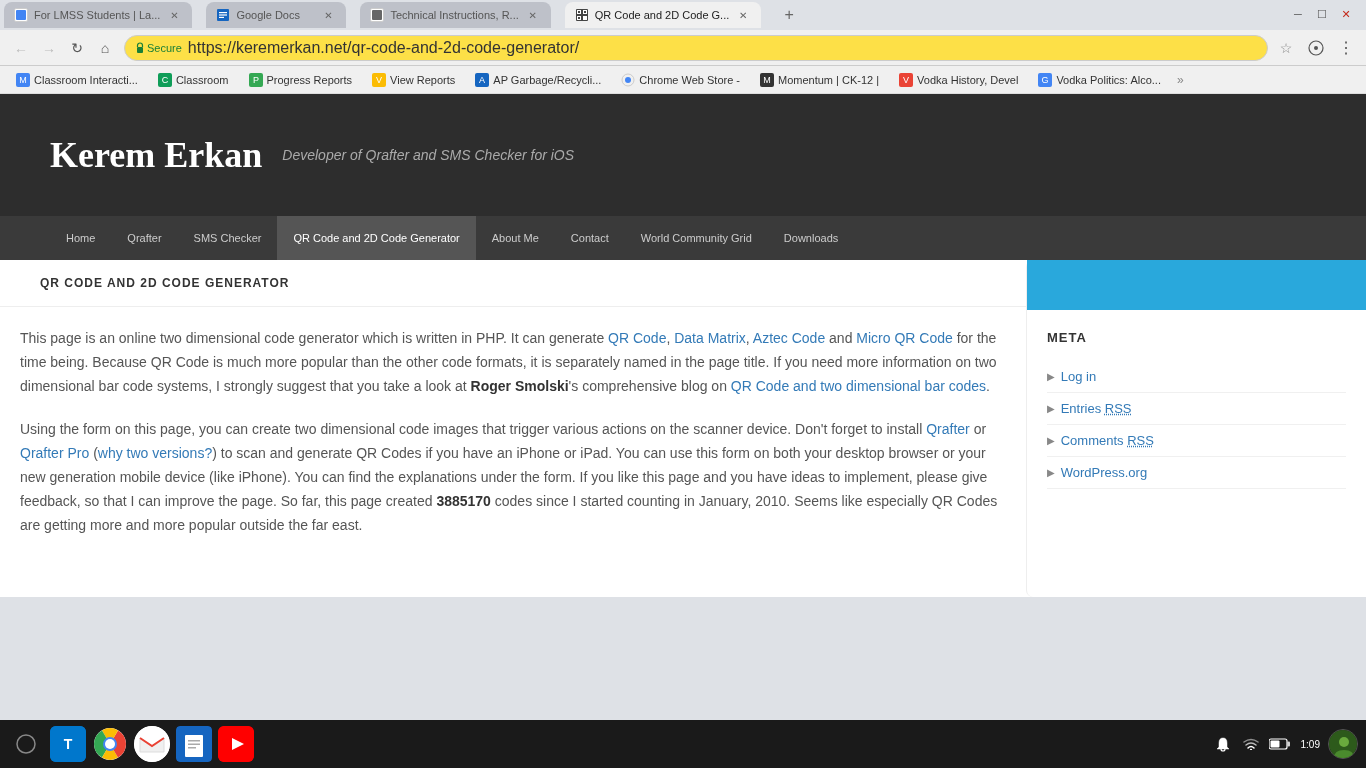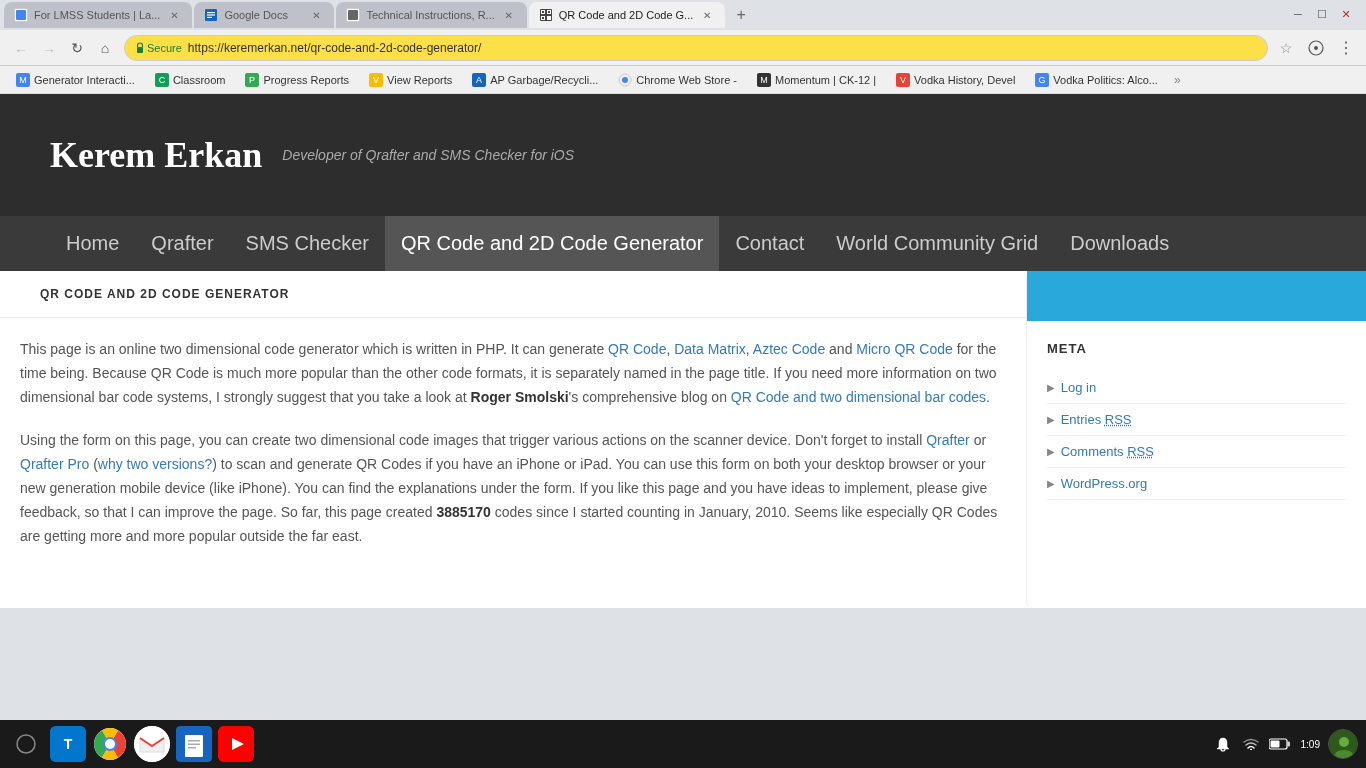--- a/index.html
+++ b/index.html
@@ -8,21 +8,21 @@
     
     .chrome-frame { background: #dee1e6; width: 1366px; min-height: 768px; }
 
     
     .title-bar {
       background: #dee1e6;
       height: 30px;
       display: flex;
       align-items: center;
       padding: 0 4px;
-      gap: 2px;
+      gap: 14px;
       position: relative;
     }
     .tab {
       display: flex;
       align-items: center;
       height: 26px;
       padding: 0 10px;
       border-radius: 8px 8px 0 0;
       font-size: 11px;
       color: #333;
@@ -59,21 +59,21 @@
       background: #fde047;
       border: 1px solid #ccc;
       border-radius: 13px;
       display: flex;
       align-items: center;
       padding: 0 10px;
       gap: 6px;
       font-size: 12px;
     }
     .secure-badge { color: #1a7f37; font-size: 11px; display: flex; align-items: center; gap: 2px; }
-    .url-text { color: #333; font-size: 12px; }
+    .url-text { color: #333; font-size: 16px; }
     .star-btn { width: 24px; height: 24px; display: flex; align-items: center; justify-content: center; color: #888; font-size: 14px; cursor: pointer; }
     .menu-btn { width: 24px; height: 24px; display: flex; align-items: center; justify-content: center; color: #555; font-size: 16px; cursor: pointer; }
 
     
     .bookmarks-bar {
       background: #f0f0f0;
       height: 28px;
       display: flex;
       align-items: center;
       padding: 0 8px;
@@ -120,21 +120,21 @@
     .site-nav {
       background: #3a3a3a;
       padding: 0 50px;
       display: flex;
       align-items: center;
       gap: 0;
     }
     .nav-item {
       padding: 16px 16px;
       color: #ccc;
-      font-size: 20px;
+      font-size: 11px;
       cursor: pointer;
       white-space: nowrap;
     }
     .nav-item.active { color: white; background: #555; }
 
     
     .page-content {
       display: flex;
       background: white;
     }
@@ -334,21 +334,21 @@
     </div>
     <div class="menu-btn">⋮</div>
   </div>
 
   <div class="bookmarks-bar">
     <div class="bookmark">
       <svg width="14" height="14" viewBox="0 0 14 14">
           <rect width="14" height="14" rx="2" fill="#4285f4"></rect>
           <text x="7" y="10" text-anchor="middle" fill="white" font-size="9">M</text>
         </svg>
-      <span>Generator Interacti...</span>
+      <span>Classroom Interacti...</span>
     </div>
     <div class="bookmark">
       <svg width="14" height="14" viewBox="0 0 14 14">
           <rect width="14" height="14" rx="2" fill="#0f9d58"></rect>
           <text x="7" y="10" text-anchor="middle" fill="white" font-size="9">C</text>
         </svg>
       <span>Classroom</span>
     </div>
     <div class="bookmark">
       <svg width="14" height="14" viewBox="0 0 14 14">
@@ -410,20 +410,21 @@
         <div class="site-title">Kerem Erkan</div>
       </div>
       <div class="site-subtitle">Developer of Qrafter and SMS Checker for iOS</div>
     </div>
 
     <div class="site-nav">
       <div class="nav-item">Home</div>
       <div class="nav-item">Qrafter</div>
       <div class="nav-item">SMS Checker</div>
       <div class="nav-item active">QR Code and 2D Code Generator</div>
+      <div class="nav-item">About Me</div>
       <div class="nav-item">Contact</div>
       <div class="nav-item">World Community Grid</div>
       <div class="nav-item">Downloads</div>
     </div>
 
     <div class="page-content">
 
       <div class="main-content">
         <div class="page-title-bar">
           <div class="page-title-text">QR CODE AND 2D CODE GENERATOR</div>

